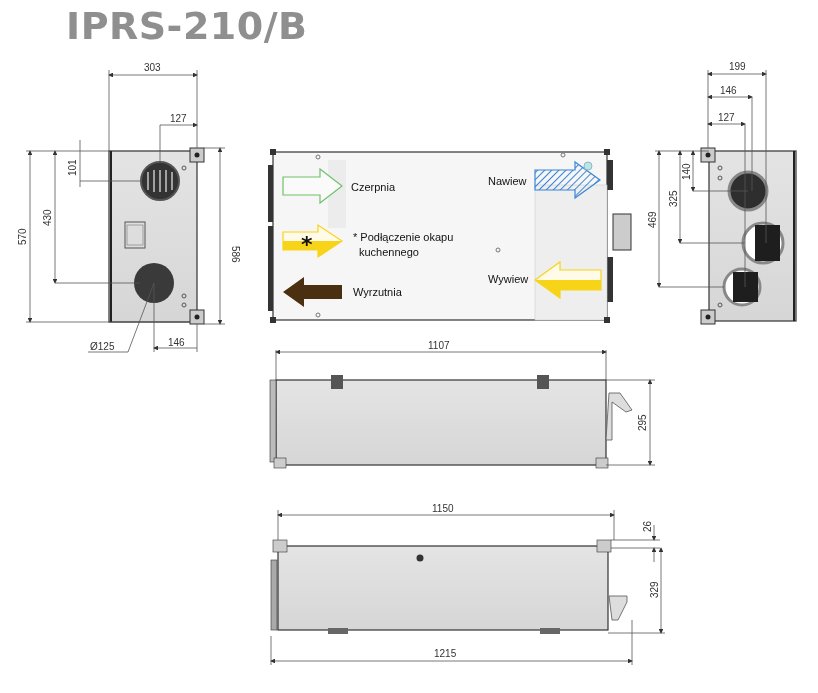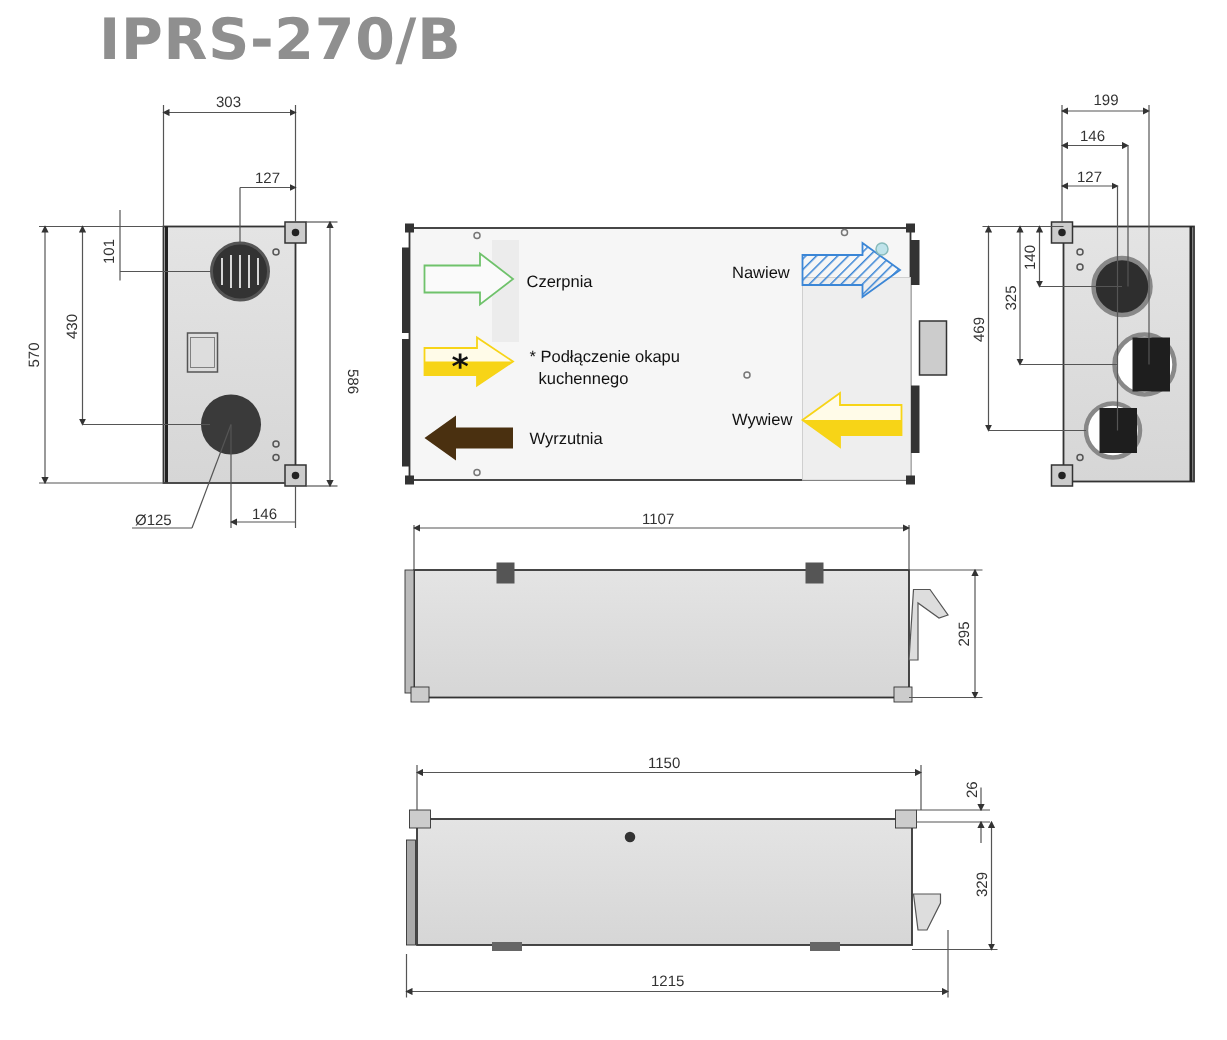--- a/index.html
+++ b/index.html
@@ -5,21 +5,21 @@
   html, body { margin:0; padding:0; background:#ffffff; }
   body { width:818px; height:693px; position:relative; overflow:hidden; font-family:"Liberation Sans", sans-serif; }
   .title { position:absolute; left:66px; top:4px; font-size:38px; font-weight:bold; color:#8f8f8f; letter-spacing:0.5px; font-family:"DejaVu Sans", sans-serif; }
   svg.drawing { position:absolute; left:0; top:0; }
   .dim { font-family:"Liberation Sans Narrow","Liberation Sans", sans-serif; font-size:10px; fill:#333; }
   .lbl { font-family:"Liberation Sans", sans-serif; font-size:11px; fill:#111; }
 </style>
 </head>
 <body>
 
-<div class="title">IPRS-270/B</div>
+<div class="title">IPRS-210/B</div>
 
 <svg class="drawing" width="818" height="693" viewBox="0 0 818 693">
   <defs>
     <marker id="ar" markerWidth="6" markerHeight="6" refX="5" refY="3" orient="auto-start-reverse">
       <path d="M0,0 L6,3 L0,6 z" fill="#333"></path>
     </marker>
     <pattern id="hatch" width="5" height="5" patternUnits="userSpaceOnUse" patternTransform="rotate(45)">
       <line x1="0" y1="0" x2="0" y2="5" stroke="#3b86d6" stroke-width="2"></line>
     </pattern>
     <linearGradient id="panel" x1="0" x2="0" y1="0" y2="1">

